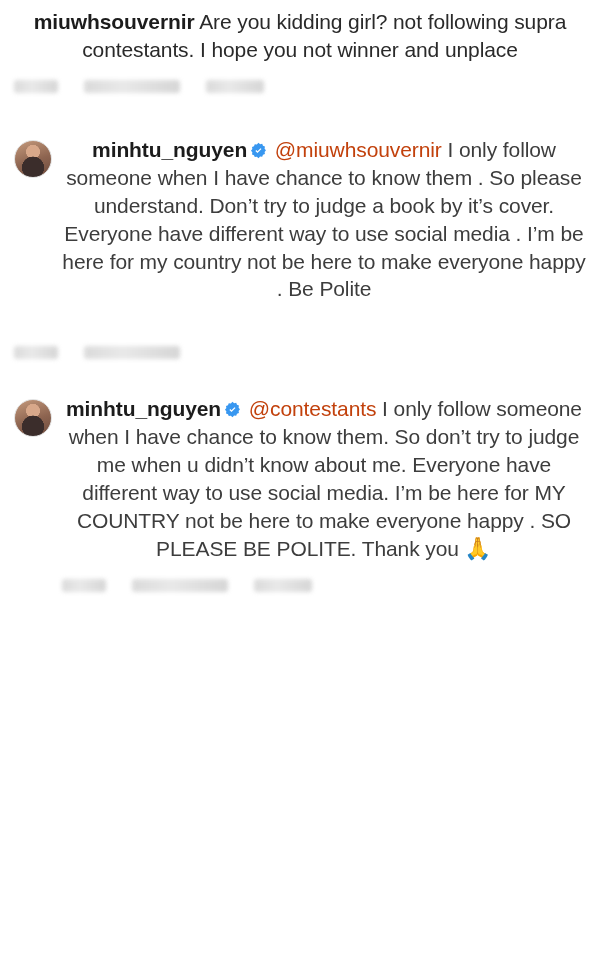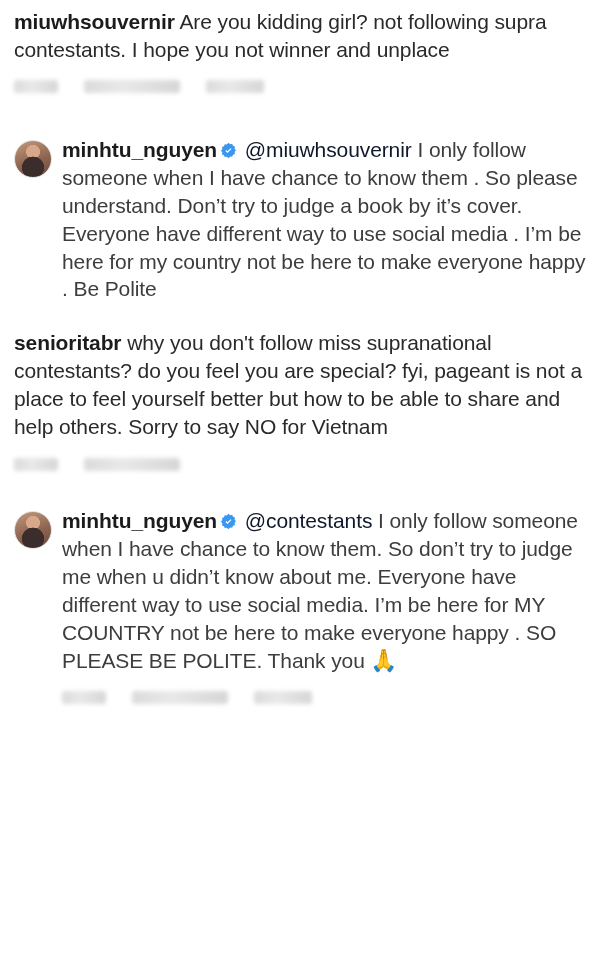--- a/index.html
+++ b/index.html
@@ -48,39 +48,40 @@
       radial-gradient(circle at 50% 30%, #d8a88a 0 22%, rgba(216,168,138,0) 23%),
       linear-gradient(160deg, #c59a7c 0%, #8d6450 55%, #6d4a3c 100%);
     border: 1px solid #e2e2e2;
     box-sizing: border-box;
     overflow: hidden;
   }
 
   .body-wrap {
     flex: 1 1 auto;
     min-width: 0;
+    text-align: center;
   }
 
   .ctext {
     font-size: 21px;
     line-height: 1.33;
     letter-spacing: -0.1px;
     color: #2a2a2a;
     word-wrap: break-word;
   }
   .reply .ctext {
     color: #3d3d3d;
   }
 
   .username {
     font-weight: bold;
     color: #1c1c1c;
   }
   .mention {
-    color: #0f172a;
+    color: #c2410c;
   }
 
   .verified {
     display: inline-block;
     vertical-align: -2px;
     width: 17px;
     height: 17px;
     margin: 0 2px 0 3px;
   }
 
@@ -137,21 +138,20 @@
               <path fill="#3897f0" d="M12 1.2l2.5 2.1 3.2-.5 1.2 3 3 1.2-.5 3.2 2.1 2.5-2.1 2.5.5 3.2-3 1.2-1.2 3-3.2-.5L12 24.8l-2.5-2.1-3.2.5-1.2-3-3-1.2.5-3.2L.5 13.3l2.1-2.5-.5-3.2 3-1.2 1.2-3 3.2.5L12 1.2z" transform="scale(0.92) translate(1,0)"></path>
               <path fill="#ffffff" d="M10.6 15.6l-3-3 1.3-1.3 1.7 1.7 4.3-4.3 1.3 1.3-5.6 5.6z"></path>
             </svg></span> <span class="mention">@miuwhsouvernir</span> <span>I only follow someone when I have chance to know them . So please understand. Don’t try to judge a book by it’s cover. Everyone have different way to use social media . I’m be here for my country not be here to make everyone happy . Be Polite</span></div>
     </div>
   </div>
 
   <div class="gap-b"></div>
 
   <div class="comment top-level">
     <div class="body-wrap">
-      <div class="ctext"><span class="username">senioritabr</span> <span>why you don't follow miss supranational contestants? do you feel you are special? fyi, pageant is not a place to feel yourself better but how to be able to share and help others. Sorry to say NO for Vietnam</span></div>
       <div class="meta-row">
         <span class="blur-chip chip-sm"></span>
         <span class="blur-chip chip-md"></span>
       </div>
     </div>
   </div>
 
   <div class="gap-c"></div>
 
   <div class="comment reply">

